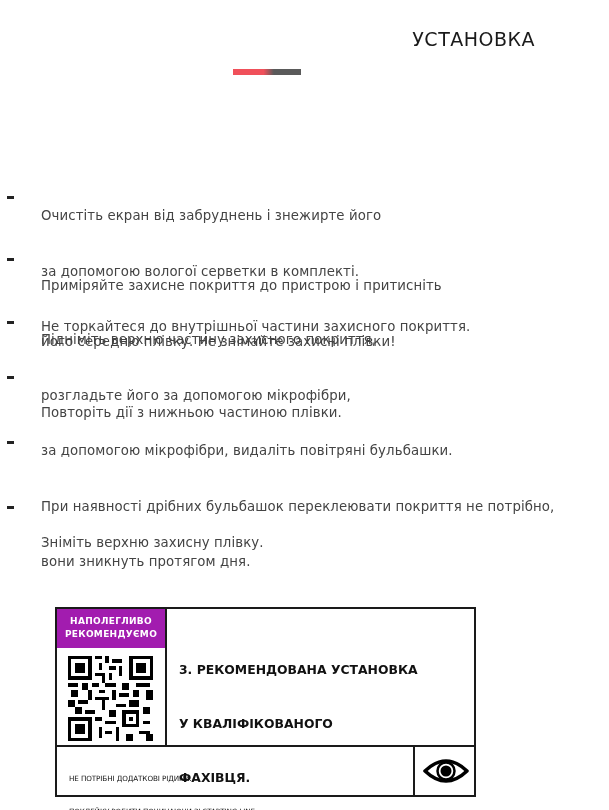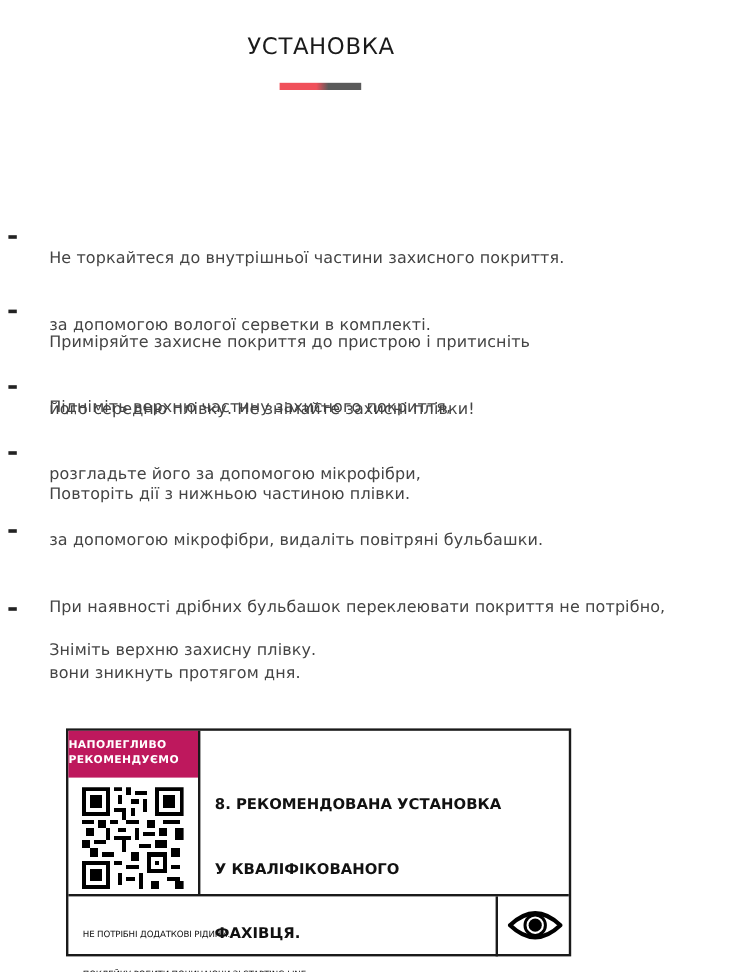--- a/index.html
+++ b/index.html
@@ -1,21 +1,21 @@
 <!DOCTYPE html>
 <html><head>
 <meta charset="utf-8">
 <style>
   html, body { margin: 0; padding: 0; background: #ffffff; }
   body {
     width: 609px; height: 810px; position: relative; overflow: hidden;
     font-family: "DejaVu Sans", sans-serif; color: #3a3a3a;
   }
   .title {
-    position: absolute; top: 28px; left: 0; width: 535px; text-align: center;
+    position: absolute; top: 28px; left: 0; width: 535px; text-align: right;
     font-size: 19px; letter-spacing: 0.5px; color: #1a1a1a; font-weight: normal;
   }
   .title-bar {
     position: absolute; top: 69px; left: 233px; width: 68px; height: 6px;
     background: linear-gradient(to right, #f0505a 0%, #f0505a 45%, #5a5a5a 60%, #5a5a5a 100%);
   }
   .steps { position: absolute; left: 0; top: 0; width: 609px; }
   .step { position: absolute; left: 0; width: 609px; }
   .dash {
     position: absolute; left: 7px; width: 7px; height: 3px; background: #222;
@@ -26,22 +26,22 @@
   }
   .box {
     position: absolute; left: 55px; top: 607px; width: 421px; height: 190px;
     border: 2px solid #1a1a1a; box-sizing: border-box;
   }
   .box-left {
     position: absolute; left: 0; top: 0; width: 110px; height: 137px;
     border-right: 2px solid #1a1a1a; box-sizing: border-box;
   }
   .badge {
-    position: absolute; left: 0; top: 0; width: 108px; height: 39px; background: #be185d;
-    color: #fff; font-weight: bold; font-size: 9px; line-height: 13px; text-align: left;
+    position: absolute; left: 0; top: 0; width: 108px; height: 39px; background: #a21caf;
+    color: #fff; font-weight: bold; font-size: 9px; line-height: 13px; text-align: center;
     padding-top: 6px; box-sizing: border-box; letter-spacing: 0.3px;
   }
   .qr { position: absolute; left: 11px; top: 47px; width: 85px; height: 85px; }
   .box-right-text {
     position: absolute; left: 122px; top: 16px; font-weight: bold; font-size: 12.4px;
     line-height: 18px; color: #111; white-space: pre;
   }
   .box-bottom {
     position: absolute; left: 0; top: 136px; width: 100%; height: 52px;
     border-top: 2px solid #1a1a1a; box-sizing: border-box; padding-left: 28px;
@@ -60,22 +60,23 @@
 <body>
 
 <div class="title">УСТАНОВКА</div>
 <div class="title-bar"></div>
 
 <div class="steps">
 
   <div class="step" style="top:170px;">
     <div class="dash" style="top:26px;"></div>
     <div class="step-text" style="top:0;">
+      <div>Очистіть екран від забруднень і знежирте його</div>
+      <div>за допомогою вологої серветки в комплекті.</div>
       <div>Не торкайтеся до внутрішньої частини захисного покриття.</div>
-      <div>за допомогою вологої серветки в комплекті.</div>
     </div>
   </div>
 
   <div class="step" style="top:240px;">
     <div class="dash" style="top:18px;"></div>
     <div class="step-text" style="top:0;">
       <div>Приміряйте захисне покриття до пристрою і притисніть</div>
       <div>його середню плівку. Не знімайте захисні плівки!</div>
     </div>
   </div>
@@ -173,21 +174,21 @@
           <rect x="22" y="19" width="2" height="1"></rect>
         <rect x="21" y="22" width="3" height="1"></rect>
           <rect x="17" y="23" width="2" height="2"></rect>
           <rect x="23" y="23" width="2" height="2"></rect>
       </g>
       <rect x="17" y="17" width="3" height="3" fill="#fff"></rect>
         <rect x="18" y="18" width="1" height="1" fill="#000"></rect>
     </svg>
   </div>
   <div class="box-right-text">
-    <div>8. РЕКОМЕНДОВАНА УСТАНОВКА</div>
+    <div>3. РЕКОМЕНДОВАНА УСТАНОВКА</div>
     <div>У КВАЛІФІКОВАНОГО</div>
     <div>ФАХІВЦЯ.</div>
     
     
     
   </div>
   <div class="box-bottom">
     <div class="notes">
       <div>НЕ ПОТРІБНІ ДОДАТКОВІ РІДИНИ.</div>
       <div>ПОКЛЕЙКУ РОБИТИ ПОЧИНАЮЧИ ЗІ STARTING LINE.</div>

